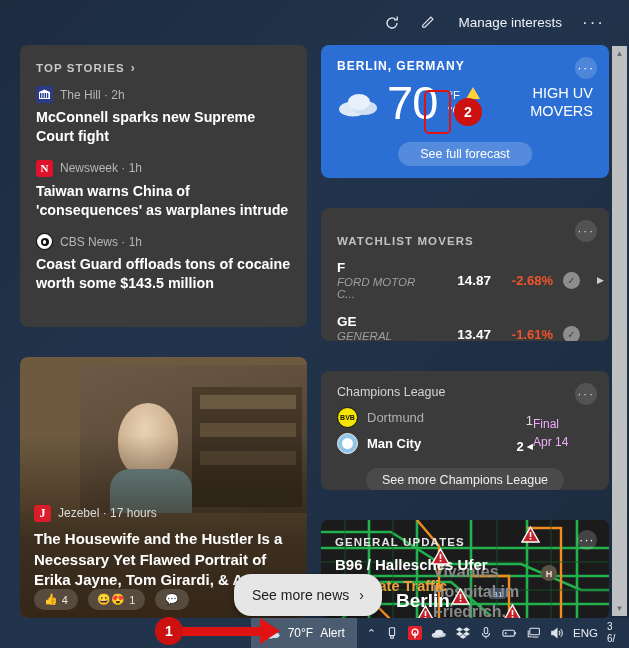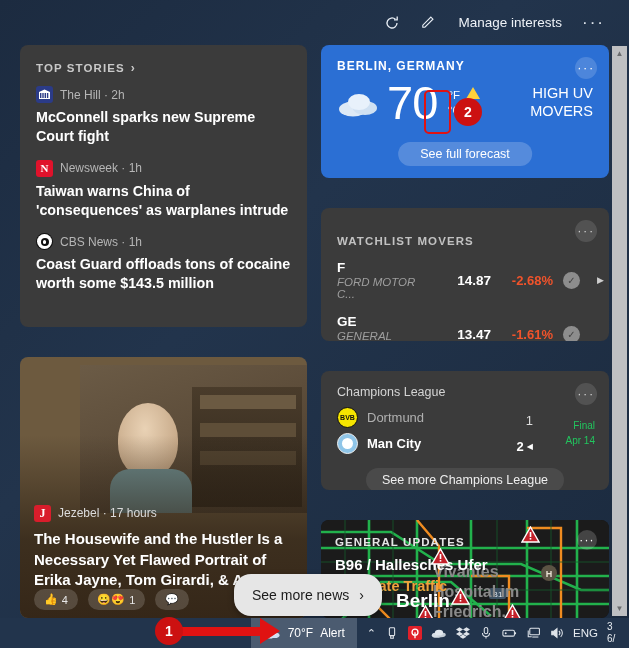--- a/index.html
+++ b/index.html
@@ -109,21 +109,21 @@
              font-size:7px;font-weight:bold;}
   .logo-bvb { background:#f6e500; color:#111; border:1.5px solid #111;}
   .logo-mc { background:#8fc5e8; border:1.5px solid #f0f0f0; position:relative;}
   .logo-mc .inner { width:11px;height:11px;border-radius:50%;background:#fff;}
   .sp-name { font-size:13px; }
   .sp-name.dim { color:#b0b0b0; }
   .sp-name.win { color:#fff; font-weight:bold; }
   .sp-score { color:#dcdcdc; font-size:13px; width:30px; text-align:right;}
   .sp-score.win { color:#fff; font-weight:bold; }
   .sp-caret { font-size:8px; color:#fff; margin-left:3px;}
-  .sp-status { color:#22c55e; font-size:10px; text-align:right; width:62px; line-height:1.5;}
+  .sp-status { color:#f0abfc; font-size:12px; text-align:left; width:62px; line-height:1.5;}
   .sp-btn { margin:9px auto 13px auto; background:#4a4a4a; color:#eee; font-size:12.5px;
             padding:5px 16px; border-radius:13px; width:max-content;}
 
   
   .traffic { height:100px; border-radius:8px; position:relative; overflow:hidden;
              background:#161616; }
   .tf-head { position:absolute; left:14px; top:16px; color:#e6e6e6; font-size:11.5px;
              letter-spacing:1.1px; font-weight:600; z-index:3;}
   .tf-title { position:absolute; left:14px; top:36px; color:#fff; font-size:15px;
               font-weight:bold; z-index:3;}

